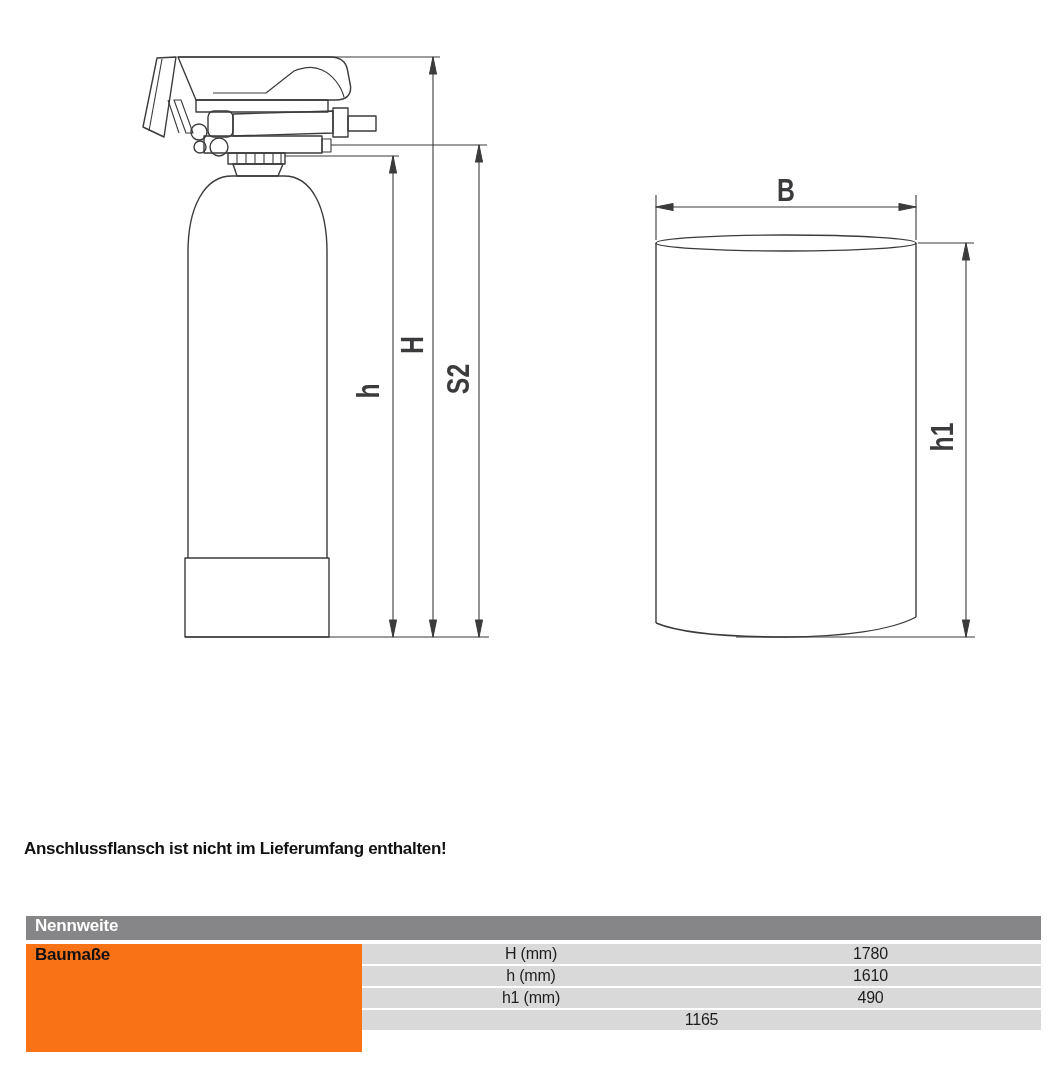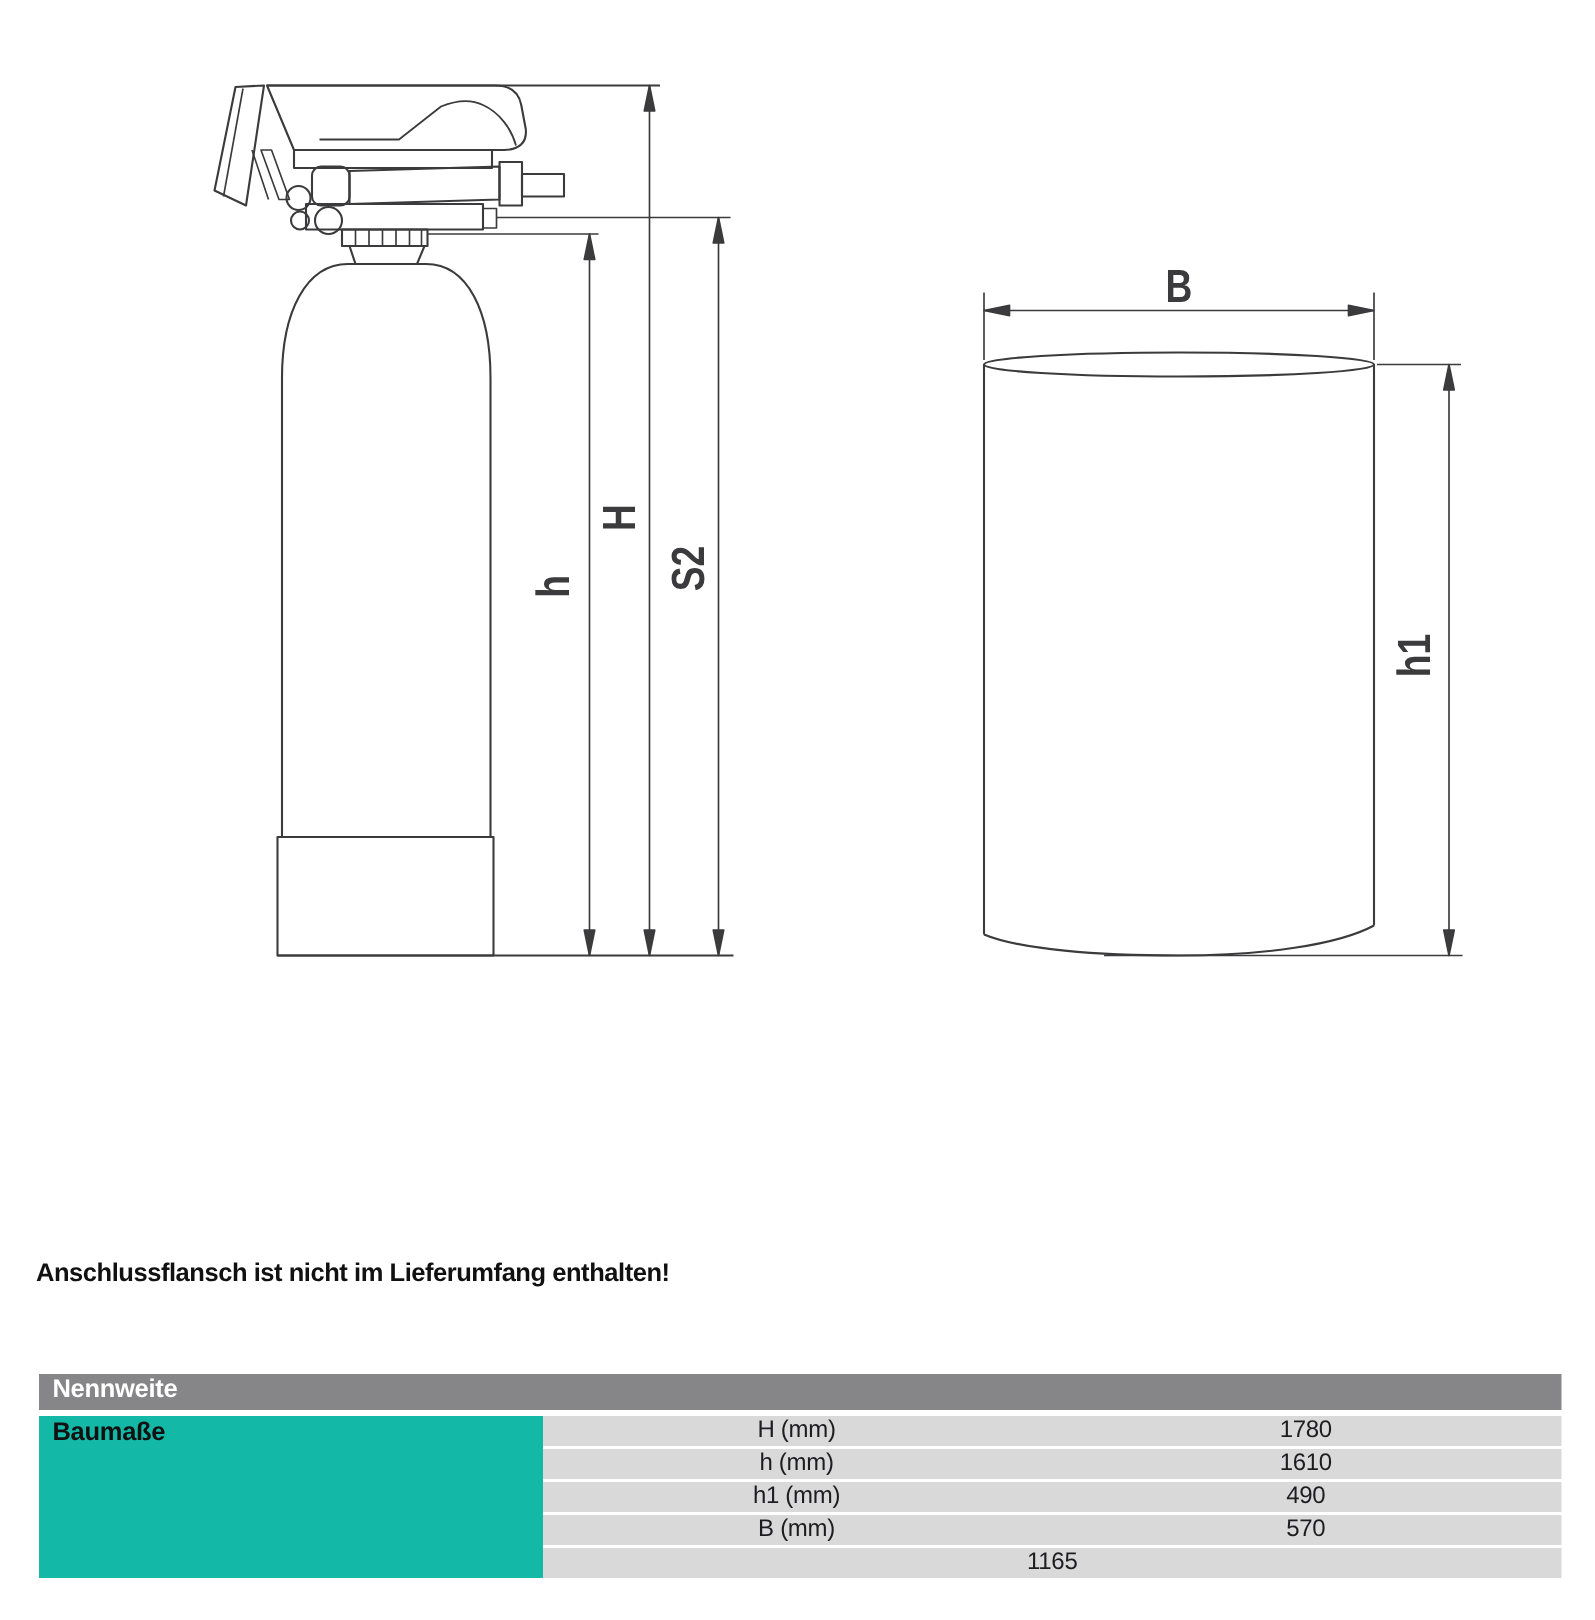--- a/index.html
+++ b/index.html
@@ -25,21 +25,21 @@
   .thead{
     height:24px;background:#868688;color:#ffffff;
     display:flex;align-items:flex-start;font-weight:bold;font-size:17px;
   }
   .thead .c-left{flex:0 0 336px;padding-left:9px;box-sizing:border-box;}
   .thead .c-mid{flex:0 0 338px;}
   .thead .c-right{flex:1;text-align:center;}
   .tgap{height:4px;background:#ffffff;}
   .tbody{display:flex;}
   .group-col{
-    flex:0 0 336px;background:#14b8a6;height:108px;
+    flex:0 0 336px;background:#f97316;height:108px;
     box-sizing:border-box;padding:1px 0 0 9px;
     font-weight:bold;font-size:17px;color:#111;
   }
   .rows-col{flex:1;display:flex;flex-direction:column;}
   .trow{
     height:20px;background:#d9d9da;display:flex;align-items:center;
     margin-bottom:2px;
   }
   .trow:last-child{margin-bottom:0;}
   .trow .c-label{flex:0 0 338px;text-align:center;}
@@ -165,23 +165,19 @@
         </div>
         <div class="trow">
           <div class="c-label">h (mm)</div>
           <div class="c-value">1610</div>
         </div>
         <div class="trow">
           <div class="c-label">h1 (mm)</div>
           <div class="c-value">490</div>
         </div>
         <div class="trow">
-          <div class="c-label">B (mm)</div>
-          <div class="c-value">570</div>
-        </div>
-        <div class="trow">
           <div class="c-value">1165</div>
         </div>
       </div>
     </div>
   </div>
 
 </div>
 
 </body></html>

